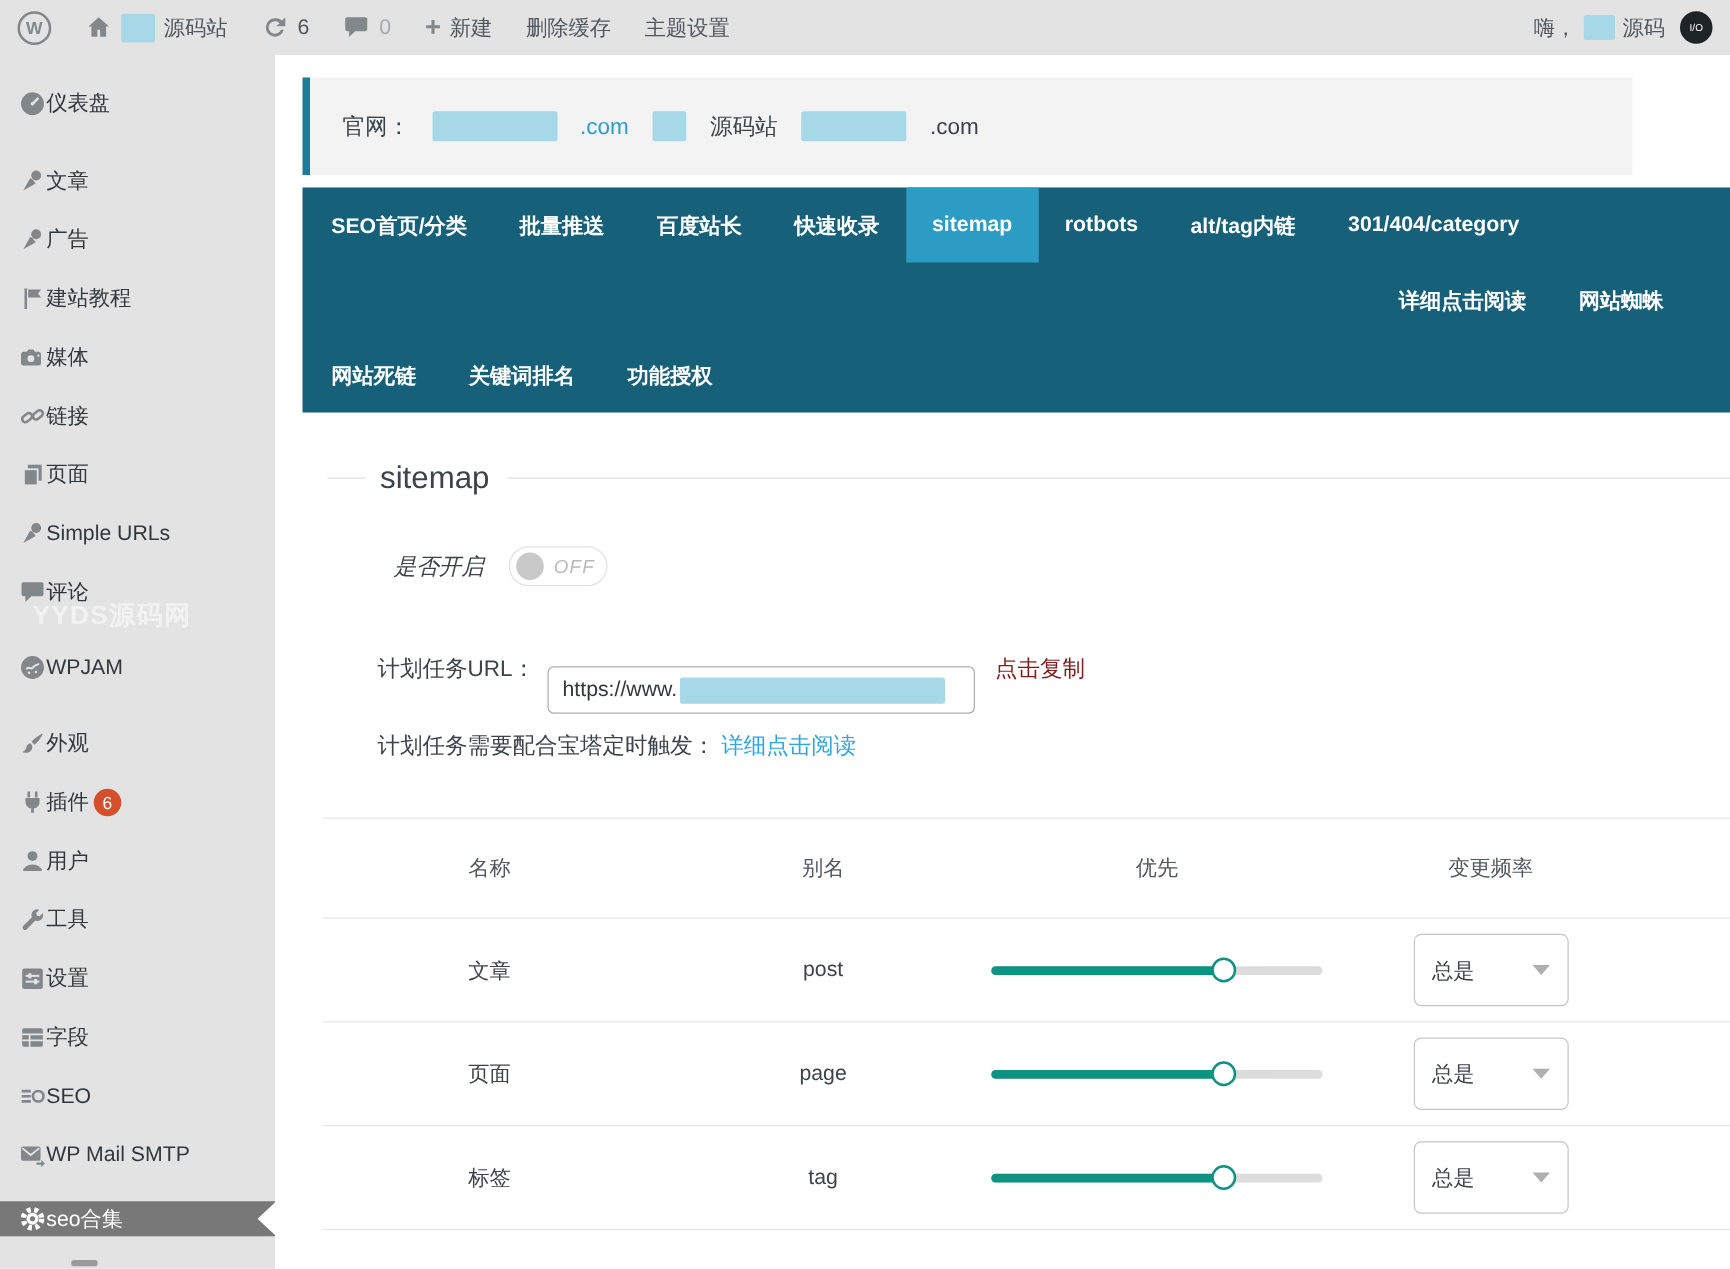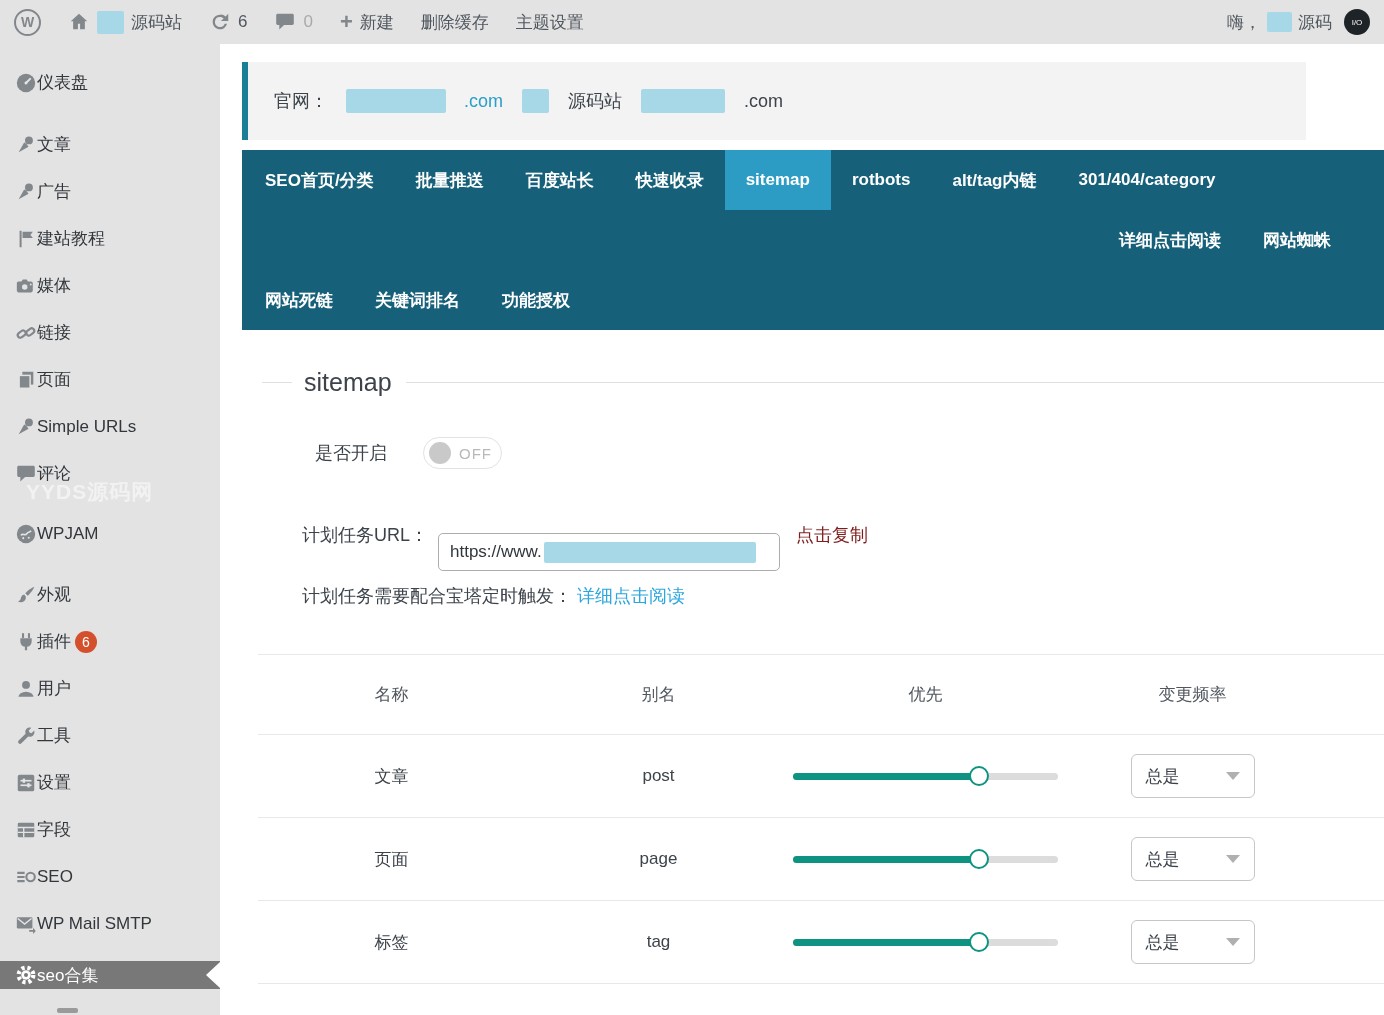--- a/index.html
+++ b/index.html
@@ -62,22 +62,22 @@
   .tab { display:flex; align-items:center; padding:0 21px; color:#fff;
     font-size:17px; font-weight:bold; cursor:pointer; }
   .tab.active { background:#2d9cc4; }
 
   .legend { margin:38px 0 0 0; display:flex; align-items:center;
     font-size:25px; color:#3c434a; }
   .legend .l-line { height:1px; background:#e0e0e0; }
   .legend .l-left { width:30px; margin-left:20px; margin-right:12px; }
   .legend .l-right { flex:1; margin-left:14px; }
 
-  .toggle-row { margin:40px 0 0 73px; display:flex; align-items:center; gap:36px;
-    font-size:18px; color:#3c434a; }
+  .toggle-row { margin:40px 0 0 73px; display:flex; align-items:center; gap:20px;
+    font-size:18px; color:#3c434a;font-style:italic; }
   .toggle { width:79px; height:32px; border:1.5px solid #e2e2e2; border-radius:17px;
     background:#fff; display:flex; align-items:center; gap:8px; padding-left:5px; cursor:pointer; }
   .toggle .knob { width:22px; height:22px; border-radius:50%; background:#c9c9c9; }
   .toggle .off { color:#b9b9b9; font-size:15px; letter-spacing:1px; }
 
   .url-row { margin:30px 0 0 60px; display:flex; align-items:center;
     font-size:18px; color:#3c434a; }
   .url-input { margin-left:10px; width:342px; height:38px; border:1px solid #adadad;
     border-radius:5px; background:#fff; display:flex; align-items:center; padding-left:11px;
     font-size:17px; color:#32373c;margin-top:34px; }
@@ -93,21 +93,21 @@
   .t-col { width:267px; display:flex; justify-content:center; align-items:center; }
   .t-row { display:flex; height:83px; border-bottom:1px solid #e8e8e8; align-items:center;
     font-size:17px; color:#3c434a; }
 
   .slider { width:265px; height:7px; background:#dcdcdc; border-radius:4px;
     position:relative; cursor:pointer; }
   .slider-fill { height:100%; background:#0e9382; border-radius:4px; width:0; }
   .slider-knob { position:absolute; top:50%; left:0; transform:translate(-50%,-50%);
     width:20px; height:20px; background:#fff; border:2.5px solid #0e9382; border-radius:50%; }
 
-  .dropdown { width:124px; height:44px; border:1px solid #c6c6c6; border-radius:6px;
+  .dropdown { width:124px; height:58px; border:1px solid #c6c6c6; border-radius:6px;
     background:#fff; display:flex; align-items:center; justify-content:space-between;
     padding:0 14px; font-size:17px; color:#3c434a; cursor:pointer; }
   .caret { width:0; height:0; border-left:7px solid transparent; border-right:7px solid transparent;
     border-top:8px solid #b0b0b0; }
 </style>
 </head>
 <body>
 
 <svg width="0" height="0" style="position:absolute">
   <defs>

